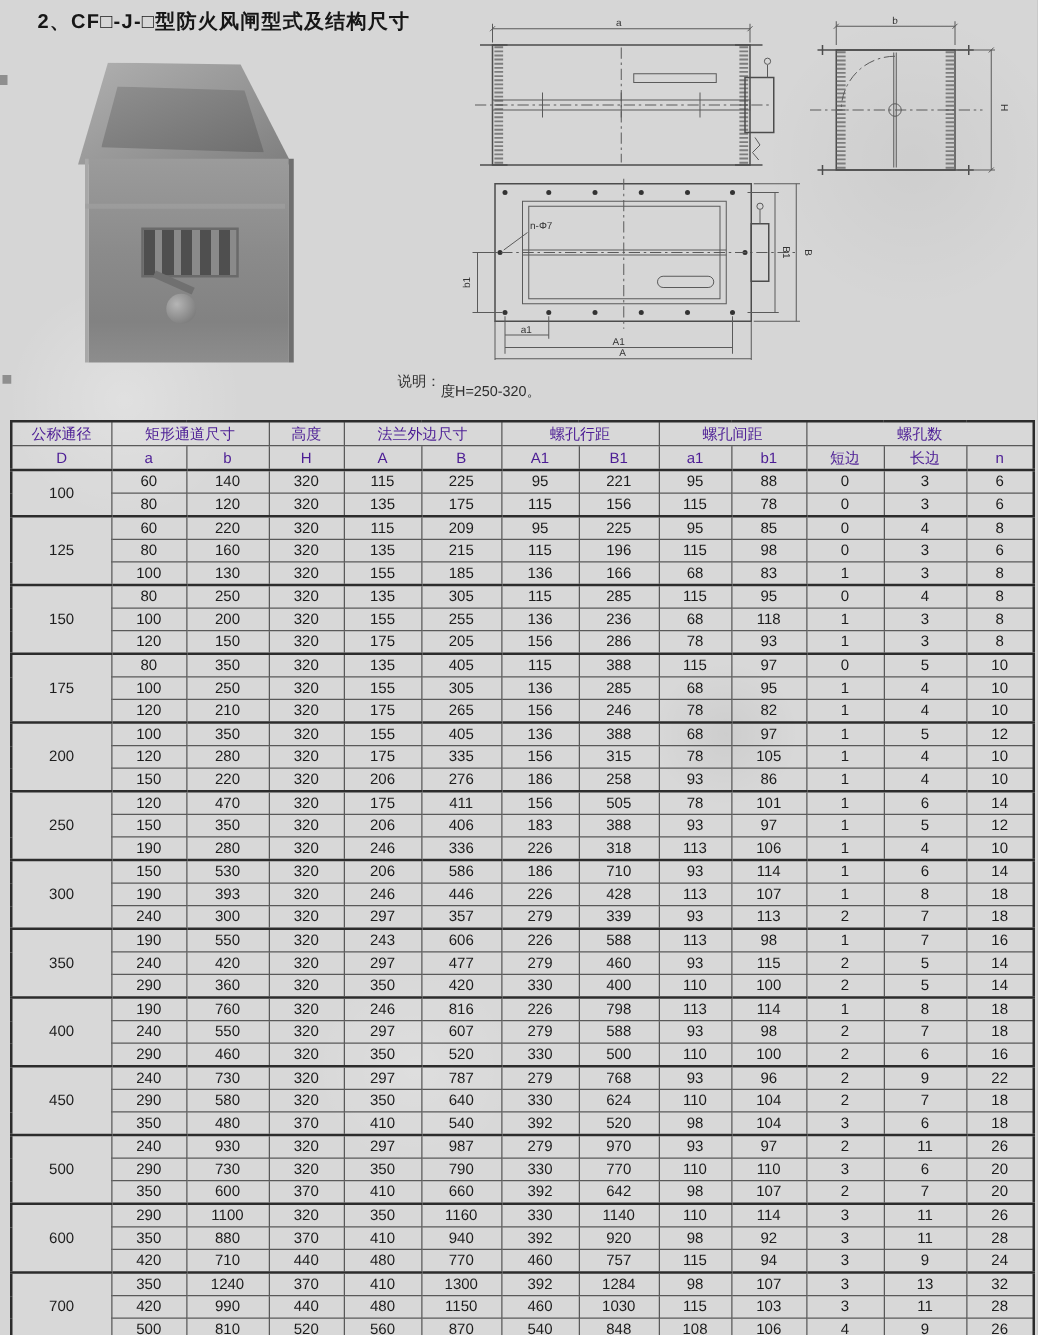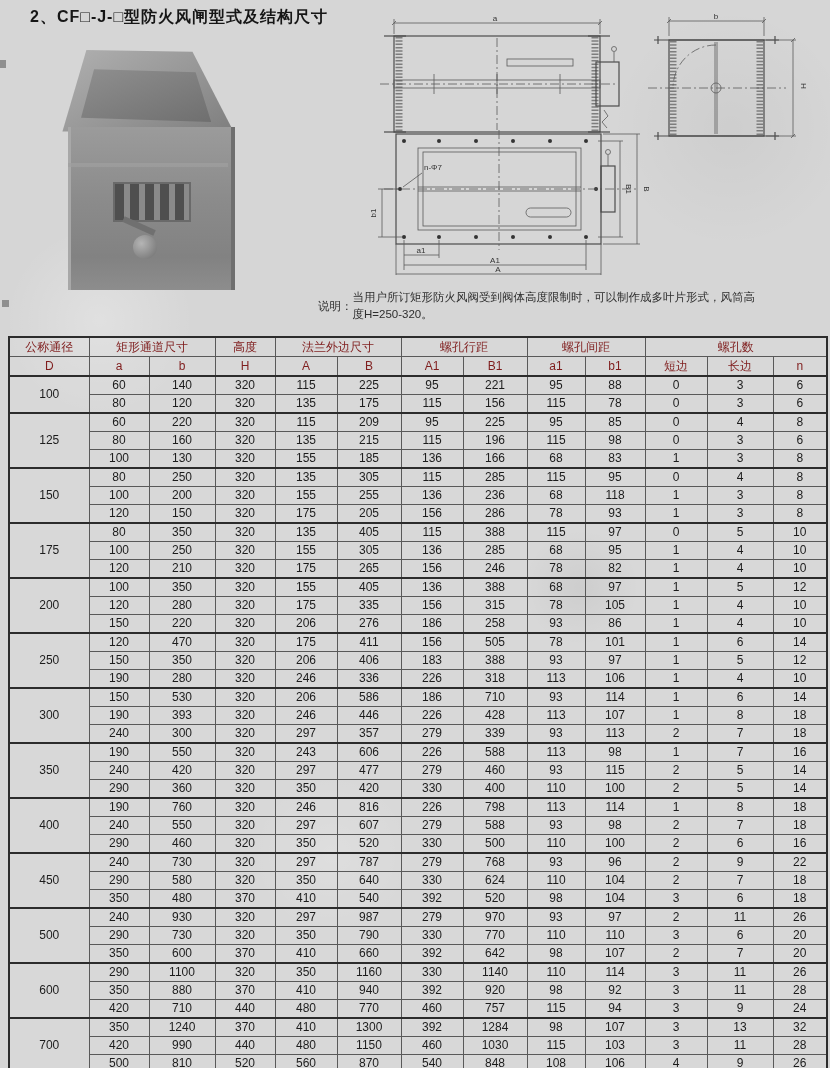--- a/index.html
+++ b/index.html
@@ -29,37 +29,37 @@
   .photo .grille{position:absolute;left:31%;top:55%;width:40%;height:15%;
         border:2px solid #6a6a6a;background:repeating-linear-gradient(90deg,#4f4f4f 0 9px,#8a8a8a 9px 15px);}
   .photo .knob{position:absolute;left:42%;top:77%;width:24px;height:24px;border-radius:50%;
         background:radial-gradient(circle at 35% 35%,#b5b5b5,#6d6d6d);}
   .photo .arm{position:absolute;left:36%;top:72%;width:34px;height:6px;background:#707070;transform:rotate(24deg);}
 
   .drawing{position:absolute;}
   .drawing svg{display:block;width:100%;height:100%;}
   #d1{left:372px;top:14px;width:252px;height:126px;}
   #d2{left:636px;top:12px;width:182px;height:130px;}
-  #d3{left:366px;top:128px;width:294px;height:148px;}
+  #d3{left:366px;top:141px;width:294px;height:148px;}
   .dln{stroke:#4c4c4c;stroke-width:1.2;fill:none;}
   .dthin{stroke:#5a5a5a;stroke-width:.8;fill:none;}
   .ddash{stroke:#5a5a5a;stroke-width:.8;fill:none;stroke-dasharray:9 3 2 3;}
   .dhatch{stroke:#7d7d7d;stroke-width:7;stroke-dasharray:1.5 1.8;fill:none;}
   .dtxt{font-family:"Liberation Sans",sans-serif;font-size:8px;fill:#333;}
 
   .note{position:absolute;left:318px;top:289px;width:508px;display:flex;
         font-size:11.5px;line-height:1.5;color:#2e2e2e;align-items:center;}
   .note-label{flex:0 0 auto;white-space:nowrap;}
 
   table.spec{position:absolute;left:8px;top:336px;width:818px;border-collapse:collapse;
         table-layout:fixed;font-size:12px;color:#1c1c1c;border:2px solid #2c2c2c;
         background:rgba(255,255,255,.05);}
   table.spec th,table.spec td{border:1px solid #595959;text-align:center;padding:0;
         font-weight:normal;height:17px;line-height:17px;overflow:hidden;white-space:nowrap;}
-  table.spec thead th{height:18px;line-height:18px;color:#7f1d1d;}
+  table.spec thead th{height:18px;line-height:18px;color:#4c1d95;}
   table.spec tr.group-start td{border-top:2px solid #2c2c2c;}
   .artifact{position:absolute;background:#555;opacity:.55;}
 </style>
 </head>
 <body>
 
 <div class="page">
   <div class="texture"></div>
   <div class="artifact" style="left:0;top:60px;width:6px;height:8px;"></div>
   <div class="artifact" style="left:2px;top:300px;width:7px;height:7px;"></div>
@@ -189,21 +189,21 @@
       <line class="dthin" x1="237" y1="6" x2="274" y2="6"></line>
       <line class="dthin" x1="237" y1="116" x2="274" y2="116"></line>
       <line class="dthin" x1="271" y1="6" x2="271" y2="116"></line>
       <text class="dtxt" transform="rotate(90 278 61)" x="278" y="61" text-anchor="middle">B</text>
     </svg>
   </div>
 
   <div class="note">
     <span class="note-label">说明：</span>
     <span>
-      <span>当用户所订矩形防火风阀受到阀体高度限制时，可以制作成多叶片形式，风筒高</span><br>
+      <br>
       <span>度H=250-320。</span>
     </span>
   </div>
 
   <table class="spec">
     <colgroup>
       <col style="width:80px">
         <col style="width:60px">
         <col style="width:66px">
         <col style="width:60px">

